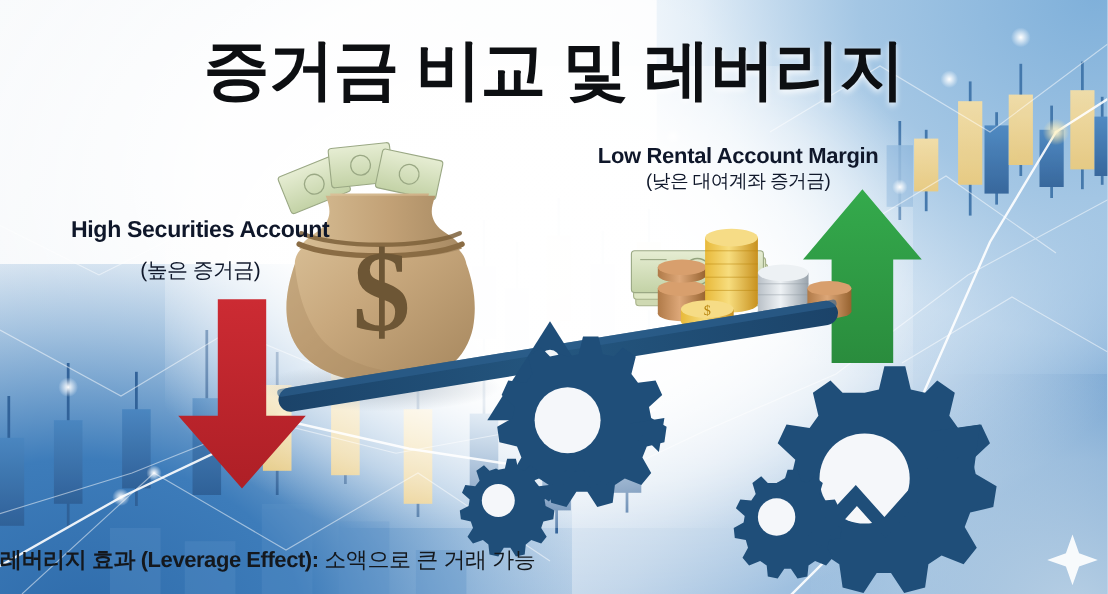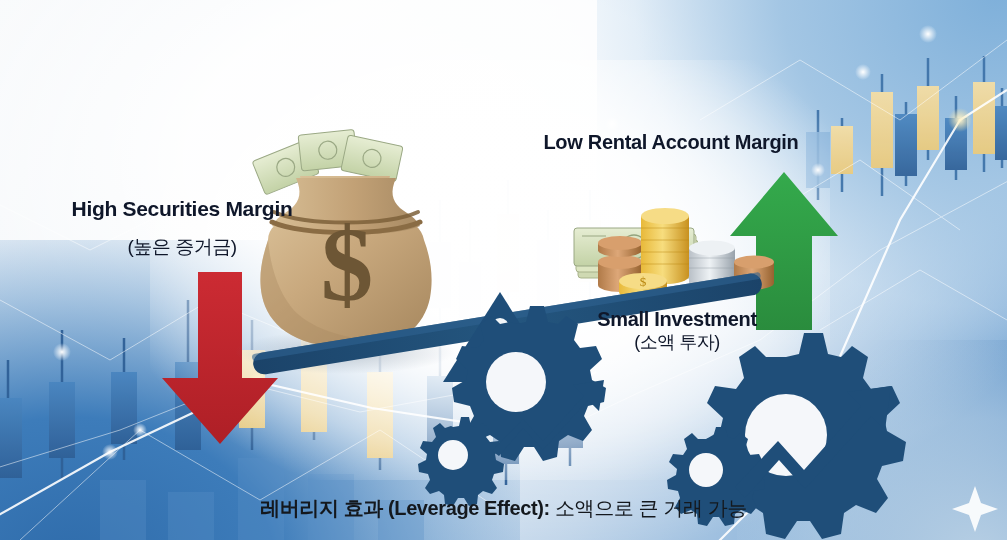--- a/index.html
+++ b/index.html
@@ -40,21 +40,21 @@
   #lbl-low .ko{font-size:17px;margin-top:2px;}
 
   #lbl-small{left:566px;top:309px;width:222px;}
   #lbl-small .en{font-size:20px;}
   #lbl-small .ko{font-size:18px;margin-top:2px;}
 
   #title{position:absolute;left:0;top:24px;width:1007px;text-align:center;
     font-size:60px;font-weight:bold;color:#0d0f12;letter-spacing:-1px;
     text-shadow:0 2px 6px rgba(255,255,255,0.85);}
 
-  #caption{position:absolute;left:0;top:495px;width:1007px;text-align:center;
+  #caption{position:absolute;left:0;top:495px;width:1007px;text-align:left;
     font-size:20px;color:#14181d;letter-spacing:-0.4px;}
   #caption .b{font-weight:bold;}
   #caption .n{font-weight:400;}
 </style>
 </head>
 <body>
 
 <div id="stage">
 
   <div class="bg-base"></div>
@@ -365,33 +365,31 @@
       <g>
         <path d="M735 487 L778 441 L804 470 L861 406 L847 392 L891 386 L885 430 L871 416 L805 489 L779 460 L745 498 Z" fill="#1f4e79"></path>
       </g>
     </g>
 
     <g>
       <path d="M975 486 L981 503 L998 509 L981 515 L975 532 L969 515 L952 509 L969 503 Z" fill="#ffffff" opacity="0.9"></path>
     </g>
   </svg>
 
+  <div id="title">증거금 비교 및 레버리지</div>
 
   <div class="label" id="lbl-high">
-    <div class="en">High Securities Margin</div>
+    <div class="en">High Securities Account</div>
     <div class="ko">(높은 증거금)</div>
   </div>
 
   <div class="label" id="lbl-low">
     <div class="en">Low Rental Account Margin</div>
+    <div class="ko">(낮은 대여계좌 증거금)</div>
   </div>
 
-  <div class="label" id="lbl-small">
-    <div class="en">Small Investment</div>
-    <div class="ko">(소액 투자)</div>
-  </div>
 
   <div id="caption">
     <span class="b">레버리지 효과 (Leverage Effect):</span>
     <span class="n">소액으로 큰 거래 가능</span>
   </div>
 
 </div>
 
 </body></html>

